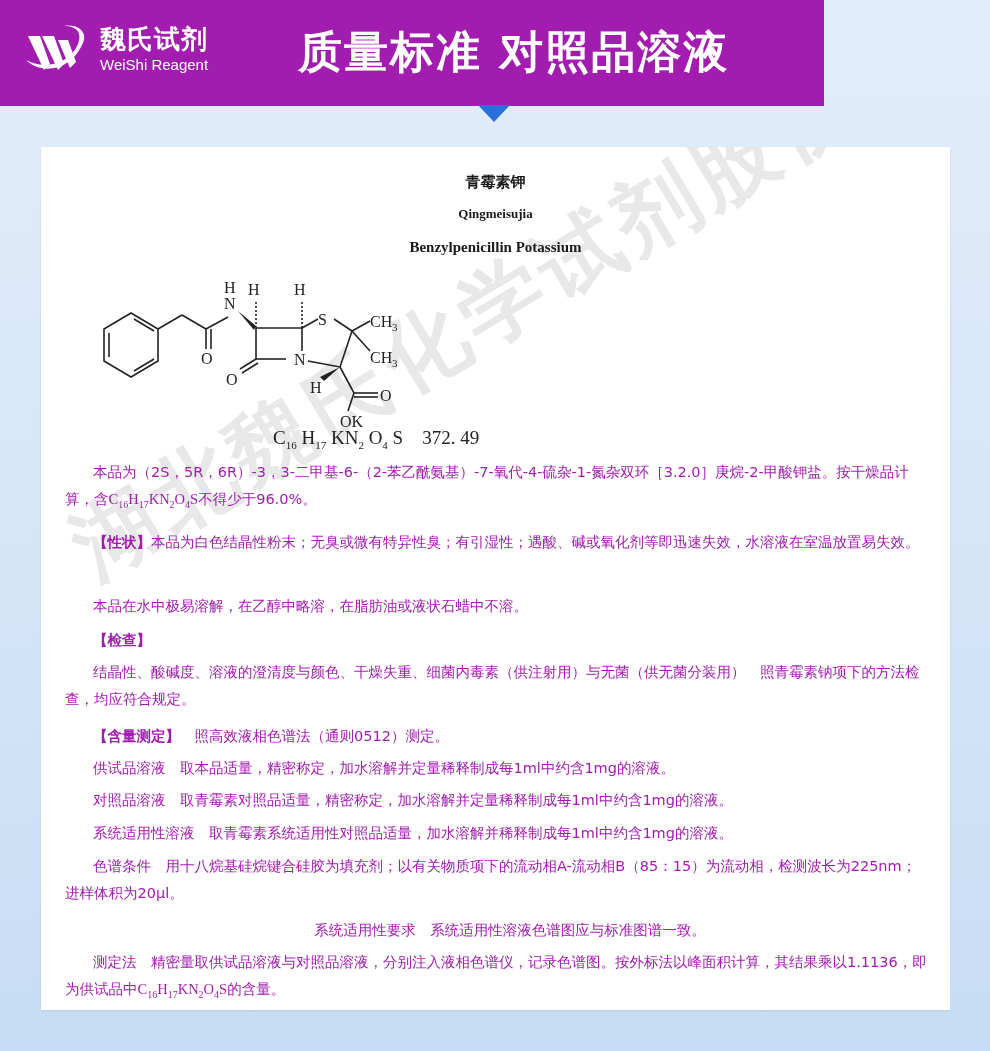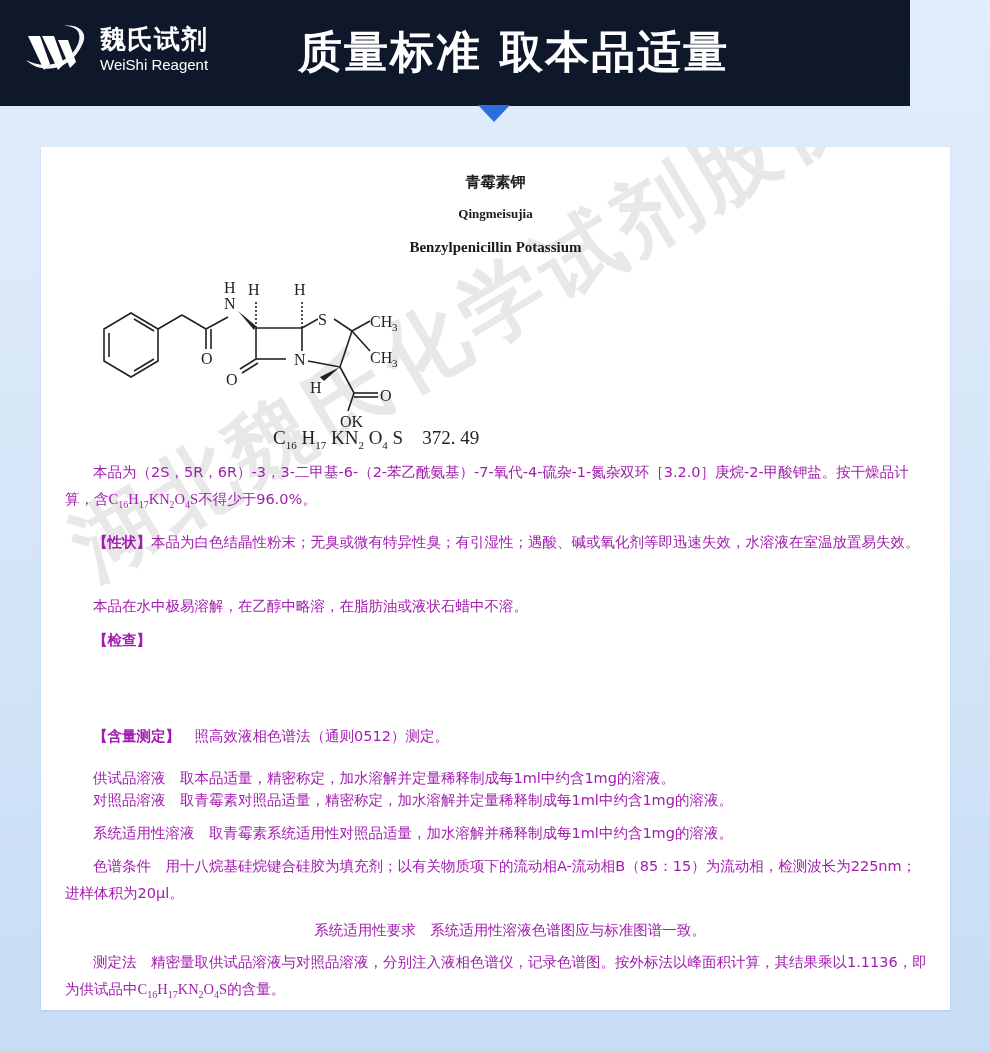--- a/index.html
+++ b/index.html
@@ -2,22 +2,22 @@
 <html><head>
 <meta charset="utf-8">
 <style>
   html, body { margin: 0; padding: 0; }
   body {
     width: 990px; height: 1051px; position: relative; overflow: hidden;
     background: linear-gradient(180deg, #e1edfb 0%, #d6e6f8 50%, #c7ddf5 100%);
     font-family: "DejaVu Sans", sans-serif;
   }
   .header {
-    position: absolute; left: 0; top: 0; width: 910px; height: 106px;
-    background: #0f172a;
+    position: absolute; left: 0; top: 0; width: 824px; height: 106px;
+    background: #a21caf;
   }
   .header-notch {
     position: absolute; left: 478px; top: 105px; width: 0; height: 0;
     border-left: 16px solid transparent; border-right: 16px solid transparent;
     border-top: 17px solid #2a6fdb;
   }
   .logo { position: absolute; left: 24px; top: 18px; width: 200px; height: 64px; }
   .logo svg { position: absolute; left: 0; top: 2px; }
   .logo-cn {
     position: absolute; left: 76px; top: 6px; color: #fff;
@@ -71,21 +71,21 @@
   <div class="logo">
     <svg width="72" height="60" viewBox="0 0 72 60">
       <path d="M4 16 L16 16 L26 44 L20 50 Z" fill="#fff"></path>
       <path d="M18 16 L30 16 L40 44 L34 50 Z" fill="#fff"></path>
       <path d="M34 20 L44 20 L52 42 L46 48 Z" fill="#fff"></path>
       <path d="M2 40 C 18 56, 50 50, 60 20 C 62 10, 52 4, 40 6 C 54 6, 58 14, 54 24 C 46 44, 20 50, 2 40 Z" fill="#fff" opacity="0.95"></path>
     </svg>
     <div class="logo-cn">魏氏试剂</div>
     <div class="logo-en">WeiShi Reagent</div>
   </div>
-  <div class="header-title">质量标准 取本品适量</div>
+  <div class="header-title">质量标准 对照品溶液</div>
 </div>
 <div class="header-notch"></div>
 
 <div class="card">
   <div class="watermark">湖北魏氏化学试剂股份有限公司</div>
 
   <div class="doc">
     <div class="t-cn">青霉素钾</div>
     <div class="t-py">Qingmeisujia</div>
     <div class="t-en">Benzylpenicillin Potassium</div>
@@ -149,24 +149,25 @@
     <div class="formula-line">C<sub>16</sub> H<sub>17</sub> KN<sub>2</sub> O<sub>4</sub> S    <span>372. 49</span></div>
 
     <div class="p indent" style="top:300px;"><span>本品为（2S，5R，6R）-3，3-二甲基-6-（2-苯乙酰氨基）-7-氧代-4-硫杂-1-氮杂双环［3.2.0］庚烷-2-甲酸钾盐。按干燥品计算，含</span><span class="serif">C<sub>16</sub>H<sub>17</sub>KN<sub>2</sub>O<sub>4</sub>S</span><span>不得少于96.0%。</span></div>
 
     <div class="p indent" style="top:370px;"><span class="bold">【性状】</span><span>本品为白色结晶性粉末；无臭或微有特异性臭；有引湿性；遇酸、碱或氧化剂等即迅速失效，水溶液在室温放置易失效。</span></div>
 
     <div class="p indent" style="top:434px;">本品在水中极易溶解，在乙醇中略溶，在脂肪油或液状石蜡中不溶。</div>
 
     <div class="p indent bold" style="top:468px;">【检查】</div>
 
+    <div class="p indent" style="top:500px;">结晶性、酸碱度、溶液的澄清度与颜色、干燥失重、细菌内毒素（供注射用）与无菌（供无菌分装用）　照青霉素钠项下的方法检查，均应符合规定。</div>
 
     <div class="p indent" style="top:564px;"><span class="bold">【含量测定】</span><span>　照高效液相色谱法（通则0512）测定。</span></div>
 
-    <div class="p indent" style="top:596px;margin-top:10px;">供试品溶液　取本品适量，精密称定，加水溶解并定量稀释制成每1ml中约含1mg的溶液。</div>
+    <div class="p indent" style="top:596px;">供试品溶液　取本品适量，精密称定，加水溶解并定量稀释制成每1ml中约含1mg的溶液。</div>
 
     <div class="p indent" style="top:628px;">对照品溶液　取青霉素对照品适量，精密称定，加水溶解并定量稀释制成每1ml中约含1mg的溶液。</div>
 
     <div class="p indent" style="top:661px;">系统适用性溶液　取青霉素系统适用性对照品适量，加水溶解并稀释制成每1ml中约含1mg的溶液。</div>
 
     <div class="p indent" style="top:694px;">色谱条件　用十八烷基硅烷键合硅胶为填充剂；以有关物质项下的流动相A-流动相B（85：15）为流动相，检测波长为225nm；进样体积为20μl。</div>
 
     <div class="p indent" style="top:758px;text-align:center;">系统适用性要求　系统适用性溶液色谱图应与标准图谱一致。</div>
 
     <div class="p indent" style="top:790px;"><span>测定法　精密量取供试品溶液与对照品溶液，分别注入液相色谱仪，记录色谱图。按外标法以峰面积计算，其结果乘以1.1136，即为供试品中</span><span class="serif">C<sub>16</sub>H<sub>17</sub>KN<sub>2</sub>O<sub>4</sub>S</span><span>的含量。</span></div>

